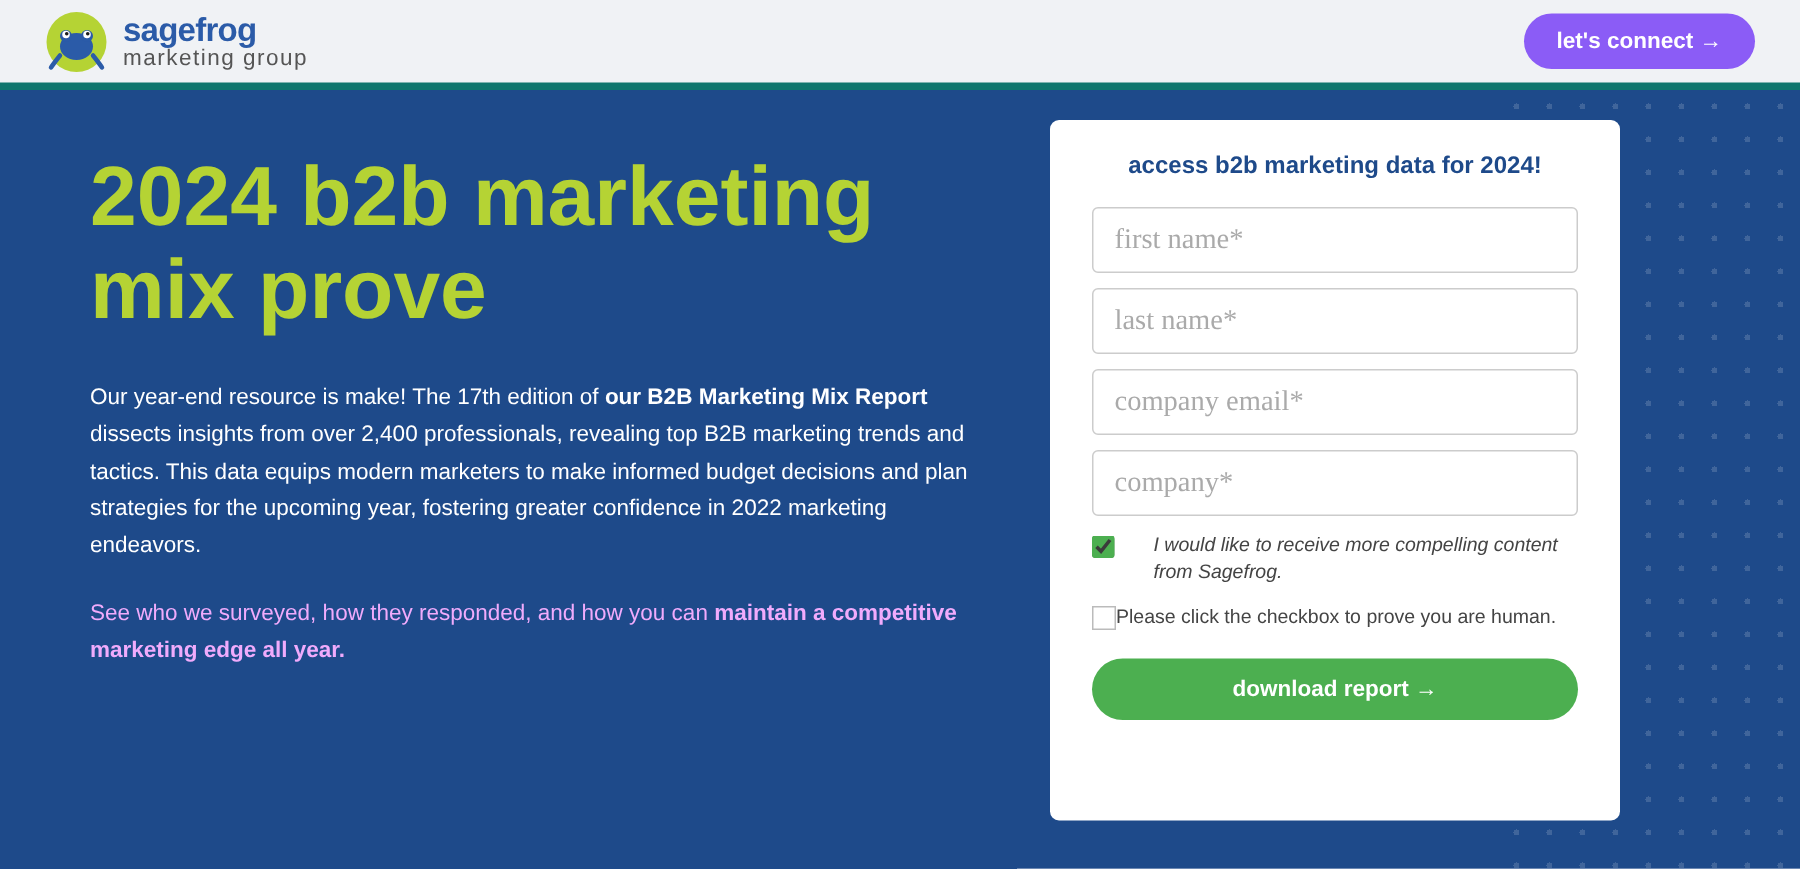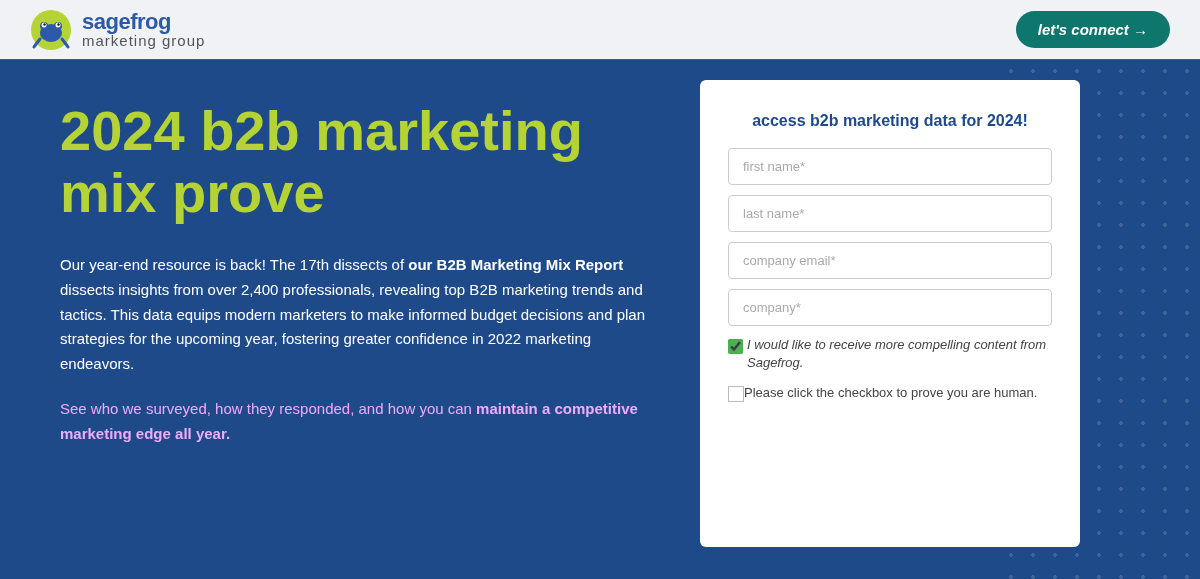--- a/index.html
+++ b/index.html
@@ -13,21 +13,21 @@
     }
 
     
     .header {
       background: #f0f2f5;
       height: 60px;
       display: flex;
       align-items: center;
       justify-content: space-between;
       padding: 0 30px;
-      border-bottom: 1px solid #0f766e;
+      border-bottom: 5px solid #0f766e;
     }
 
     .logo-area {
       display: flex;
       align-items: center;
       gap: 10px;
     }
 
     .logo-icon {
       width: 42px;
@@ -48,32 +48,31 @@
     }
 
     .logo-sub {
       color: #555;
       font-size: 15px;
       letter-spacing: 1px;
       text-transform: lowercase;
     }
 
     .lets-connect-btn {
-      background: #0f766e;
+      background: #8b5cf6;
       color: white;
       border: none;
       border-radius: 25px;
       padding: 10px 22px;
       font-size: 15px;
       font-weight: bold;
       cursor: pointer;
       display: flex;
       align-items: center;
       gap: 8px;
-      font-style: italic;
     }
 
     
     .main-content {
       display: flex;
       height: 519px;
       background: #1e4a8a;
       position: relative;
       overflow: hidden;
     }
@@ -127,53 +126,54 @@
       font-weight: bold;
     }
 
     
     .right-panel {
       width: 380px;
       min-width: 380px;
       background: white;
       margin: 20px 30px 32px 0;
       border-radius: 6px;
-      padding: 32px 28px;
+      padding: 22px 28px;
       position: relative;
       z-index: 2;
       overflow-y: auto;
     }
 
     .form-title {
       color: #1e4a8a;
       font-size: 16px;
       font-weight: bold;
       margin-bottom: 18px;
       text-align: center;
     }
 
     .form-field {
       width: 100%;
       padding: 10px 14px;
       border: 1px solid #ccc;
       border-radius: 4px;
-      font-size: 13px;
+      font-size: 19px;
       color: #888;
       margin-bottom: 10px;
       outline: none;
+      font-family: Liberation Serif, serif;
     }
 
     .form-field::placeholder {
       color: #aaa;
     }
 
     .checkbox-row {
       display: flex;
       align-items: flex-start;
-      gap: 4px;
+      gap: 26px;
       margin-bottom: 12px;
     }
 
     .checkbox-row input[type="checkbox"] {
       margin-top: 3px;
       width: 15px;
       height: 15px;
       flex-shrink: 0;
       accent-color: #4caf50;
     }
@@ -254,21 +254,21 @@
 </header>
 
 <main class="main-content">
 
   <div class="left-panel">
     <h1 class="main-title">
       <span>2024 b2b marketing</span><br>
       <span>mix prove</span>
     </h1>
     <p class="description">
-      <span>Our year-end resource is back! The 17th dissects of </span><strong>our B2B Marketing Mix Report</strong><span> dissects insights from over 2,400 professionals, revealing top B2B marketing trends and tactics. This data equips modern marketers to make informed budget decisions and plan strategies for the upcoming year, fostering greater confidence in 2022 marketing endeavors.</span>
+      <span>Our year-end resource is make! The 17th edition of </span><strong>our B2B Marketing Mix Report</strong><span> dissects insights from over 2,400 professionals, revealing top B2B marketing trends and tactics. This data equips modern marketers to make informed budget decisions and plan strategies for the upcoming year, fostering greater confidence in 2022 marketing endeavors.</span>
     </p>
     <p class="cta-text">
       <span>See who we surveyed, how they responded, and how you can </span><strong>maintain a competitive marketing edge all year.</strong>
     </p>
   </div>
 
   <div class="right-panel">
     <div class="form-title">access b2b marketing data for 2024!</div>
 
     <input class="form-field" type="text" placeholder="first name*" style="">
@@ -282,15 +282,18 @@
       <label class="checkbox-label">I would like to receive more compelling content from Sagefrog.</label>
     </div>
 
     
     <div class="captcha-row">
       <div class="captcha-checkbox"></div>
       <span class="captcha-label">Please click the checkbox to prove you are human.</span>
     </div>
 
     
+    <button class="download-btn">
+      <span>download report →</span>
+    </button>
   </div>
 
 </main>
 
 </body></html>

